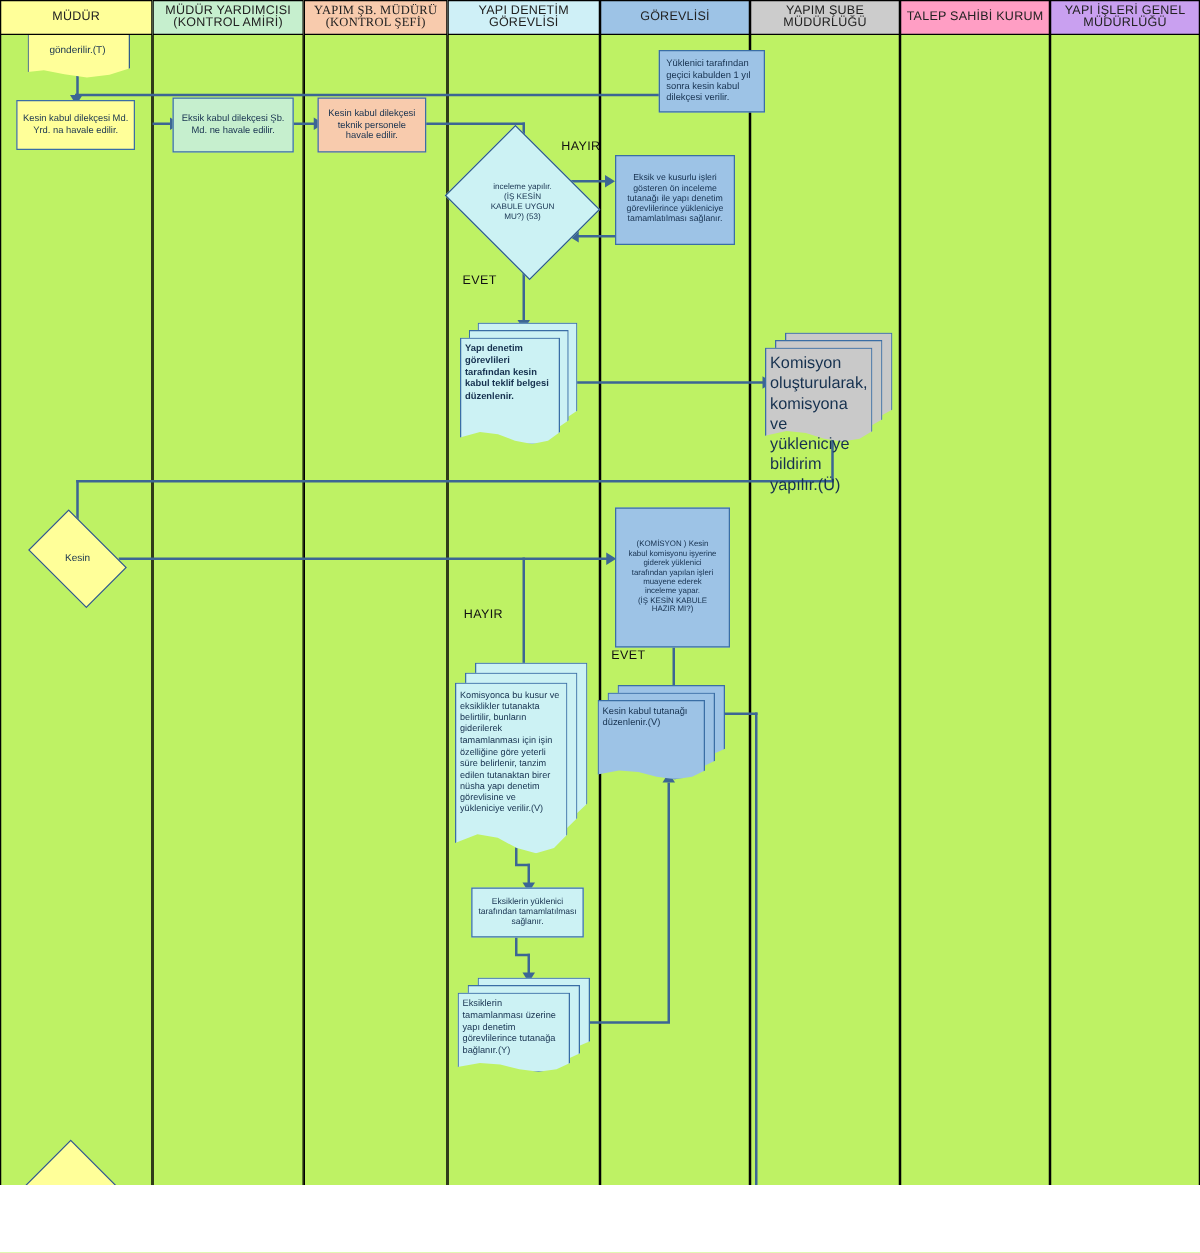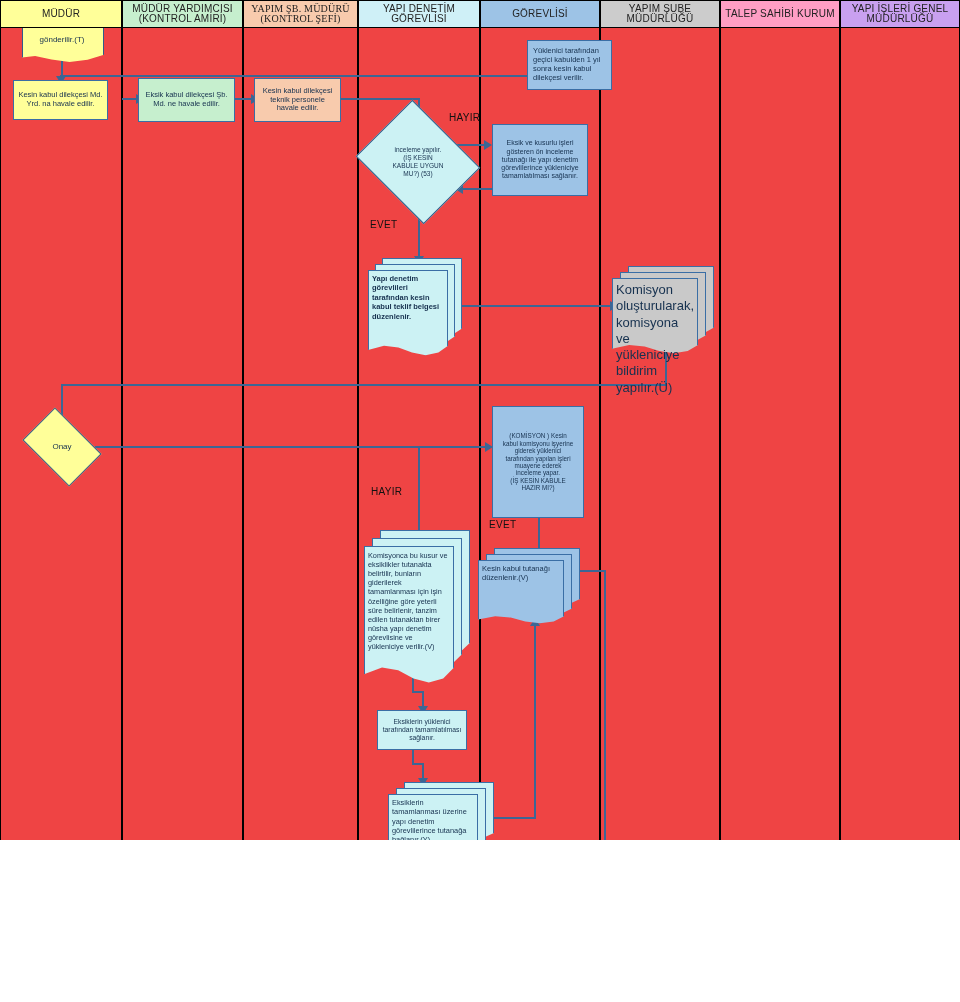--- a/index.html
+++ b/index.html
@@ -1,17 +1,17 @@
 <!DOCTYPE html>
 <html><head>
 <meta charset="utf-8">
 <style>
   html,body{margin:0;padding:0;background:#ffffff;}
   body{font-family:"Liberation Sans",sans-serif;}
-  #page{position:relative;width:960px;height:840px;overflow:hidden;background:#ef4444;}
+  #page{position:relative;width:960px;height:948px;overflow:hidden;background:#bef264;}
 
   
   .lane-head{
     position:absolute;top:0;height:28px;
     border:1px solid #000;box-sizing:border-box;
     display:flex;align-items:center;justify-content:center;
     text-align:center;line-height:1.05;
     font-size:10px;color:#222;letter-spacing:.2px;
   }
   .lane-col{
@@ -251,21 +251,21 @@
     <div class="sheet s2" style="left:8px;top:6px;width:84px;height:70px;background:#c9c9c9;"></div>
     <div class="sheet s1" style="left:0px;top:12px;width:84px;height:74px;background:#c9c9c9;"></div>
     <div class="doctext" style="left:4px;top:16px;width:78px;font-size:13px;">
       <span>Komisyon oluşturularak, komisyona ve yükleniciye bildirim yapılır.(Ü)</span>
     </div>
   </div>
 
   <div class="diamond" style="left:29px;top:424px;width:66px;height:46px;">
     <div class="dshape"></div>
     <div class="dtext" style="font-size:8px;">
-      <span>Onay</span>
+      <span>Kesin</span>
     </div>
   </div>
 
   <div class="node proc" style="left:492px;top:406px;width:92px;height:112px;background:#9dc3e6;font-size:6.3px;">
     <div>
       <div><span>(KOMİSYON ) Kesin</span></div>
       <div><span>kabul komisyonu işyerine</span></div>
       <div><span>giderek yüklenici</span></div>
       <div><span>tarafından yapılan işleri</span></div>
       <div><span>muayene ederek</span></div>
@@ -290,21 +290,21 @@
     <div class="sheet s1" style="left:0px;top:16px;width:88px;height:136px;background:#ccf2f4;"></div>
     <div class="doctext" style="left:4px;top:21px;width:82px;font-size:7.3px;">
       <span>Komisyonca bu kusur ve eksiklikler tutanakta belirtilir, bunların giderilerek tamamlanması için işin özelliğine göre yeterli süre belirlenir, tanzim edilen tutanaktan birer nüsha yapı denetim görevlisine ve yükleniciye verilir.(V)</span>
     </div>
   </div>
 
   <div class="node proc" style="left:377px;top:710px;width:90px;height:40px;background:#ccf2f4;font-size:6.8px;">
     <span>Eksiklerin yüklenici tarafından tamamlatılması sağlanır.</span>
   </div>
 
-  <div class="docstack" style="left:388px;top:782px;width:104px;height:72px;">
+  <div class="docstack" style="left:366px;top:782px;width:104px;height:72px;">
     <div class="sheet s3" style="left:16px;top:0px;width:88px;height:56px;background:#ccf2f4;"></div>
     <div class="sheet s2" style="left:8px;top:6px;width:88px;height:60px;background:#ccf2f4;"></div>
     <div class="sheet s1" style="left:0px;top:12px;width:88px;height:62px;background:#ccf2f4;"></div>
     <div class="doctext" style="left:4px;top:16px;width:82px;font-size:7.4px;">
       <span>Eksiklerin tamamlanması üzerine yapı denetim görevlilerince tutanağa bağlanır.(Y)</span>
     </div>
   </div>
 
   <div class="diamond" style="left:20px;top:928px;width:76px;height:72px;">
     <div class="dshape"></div>

